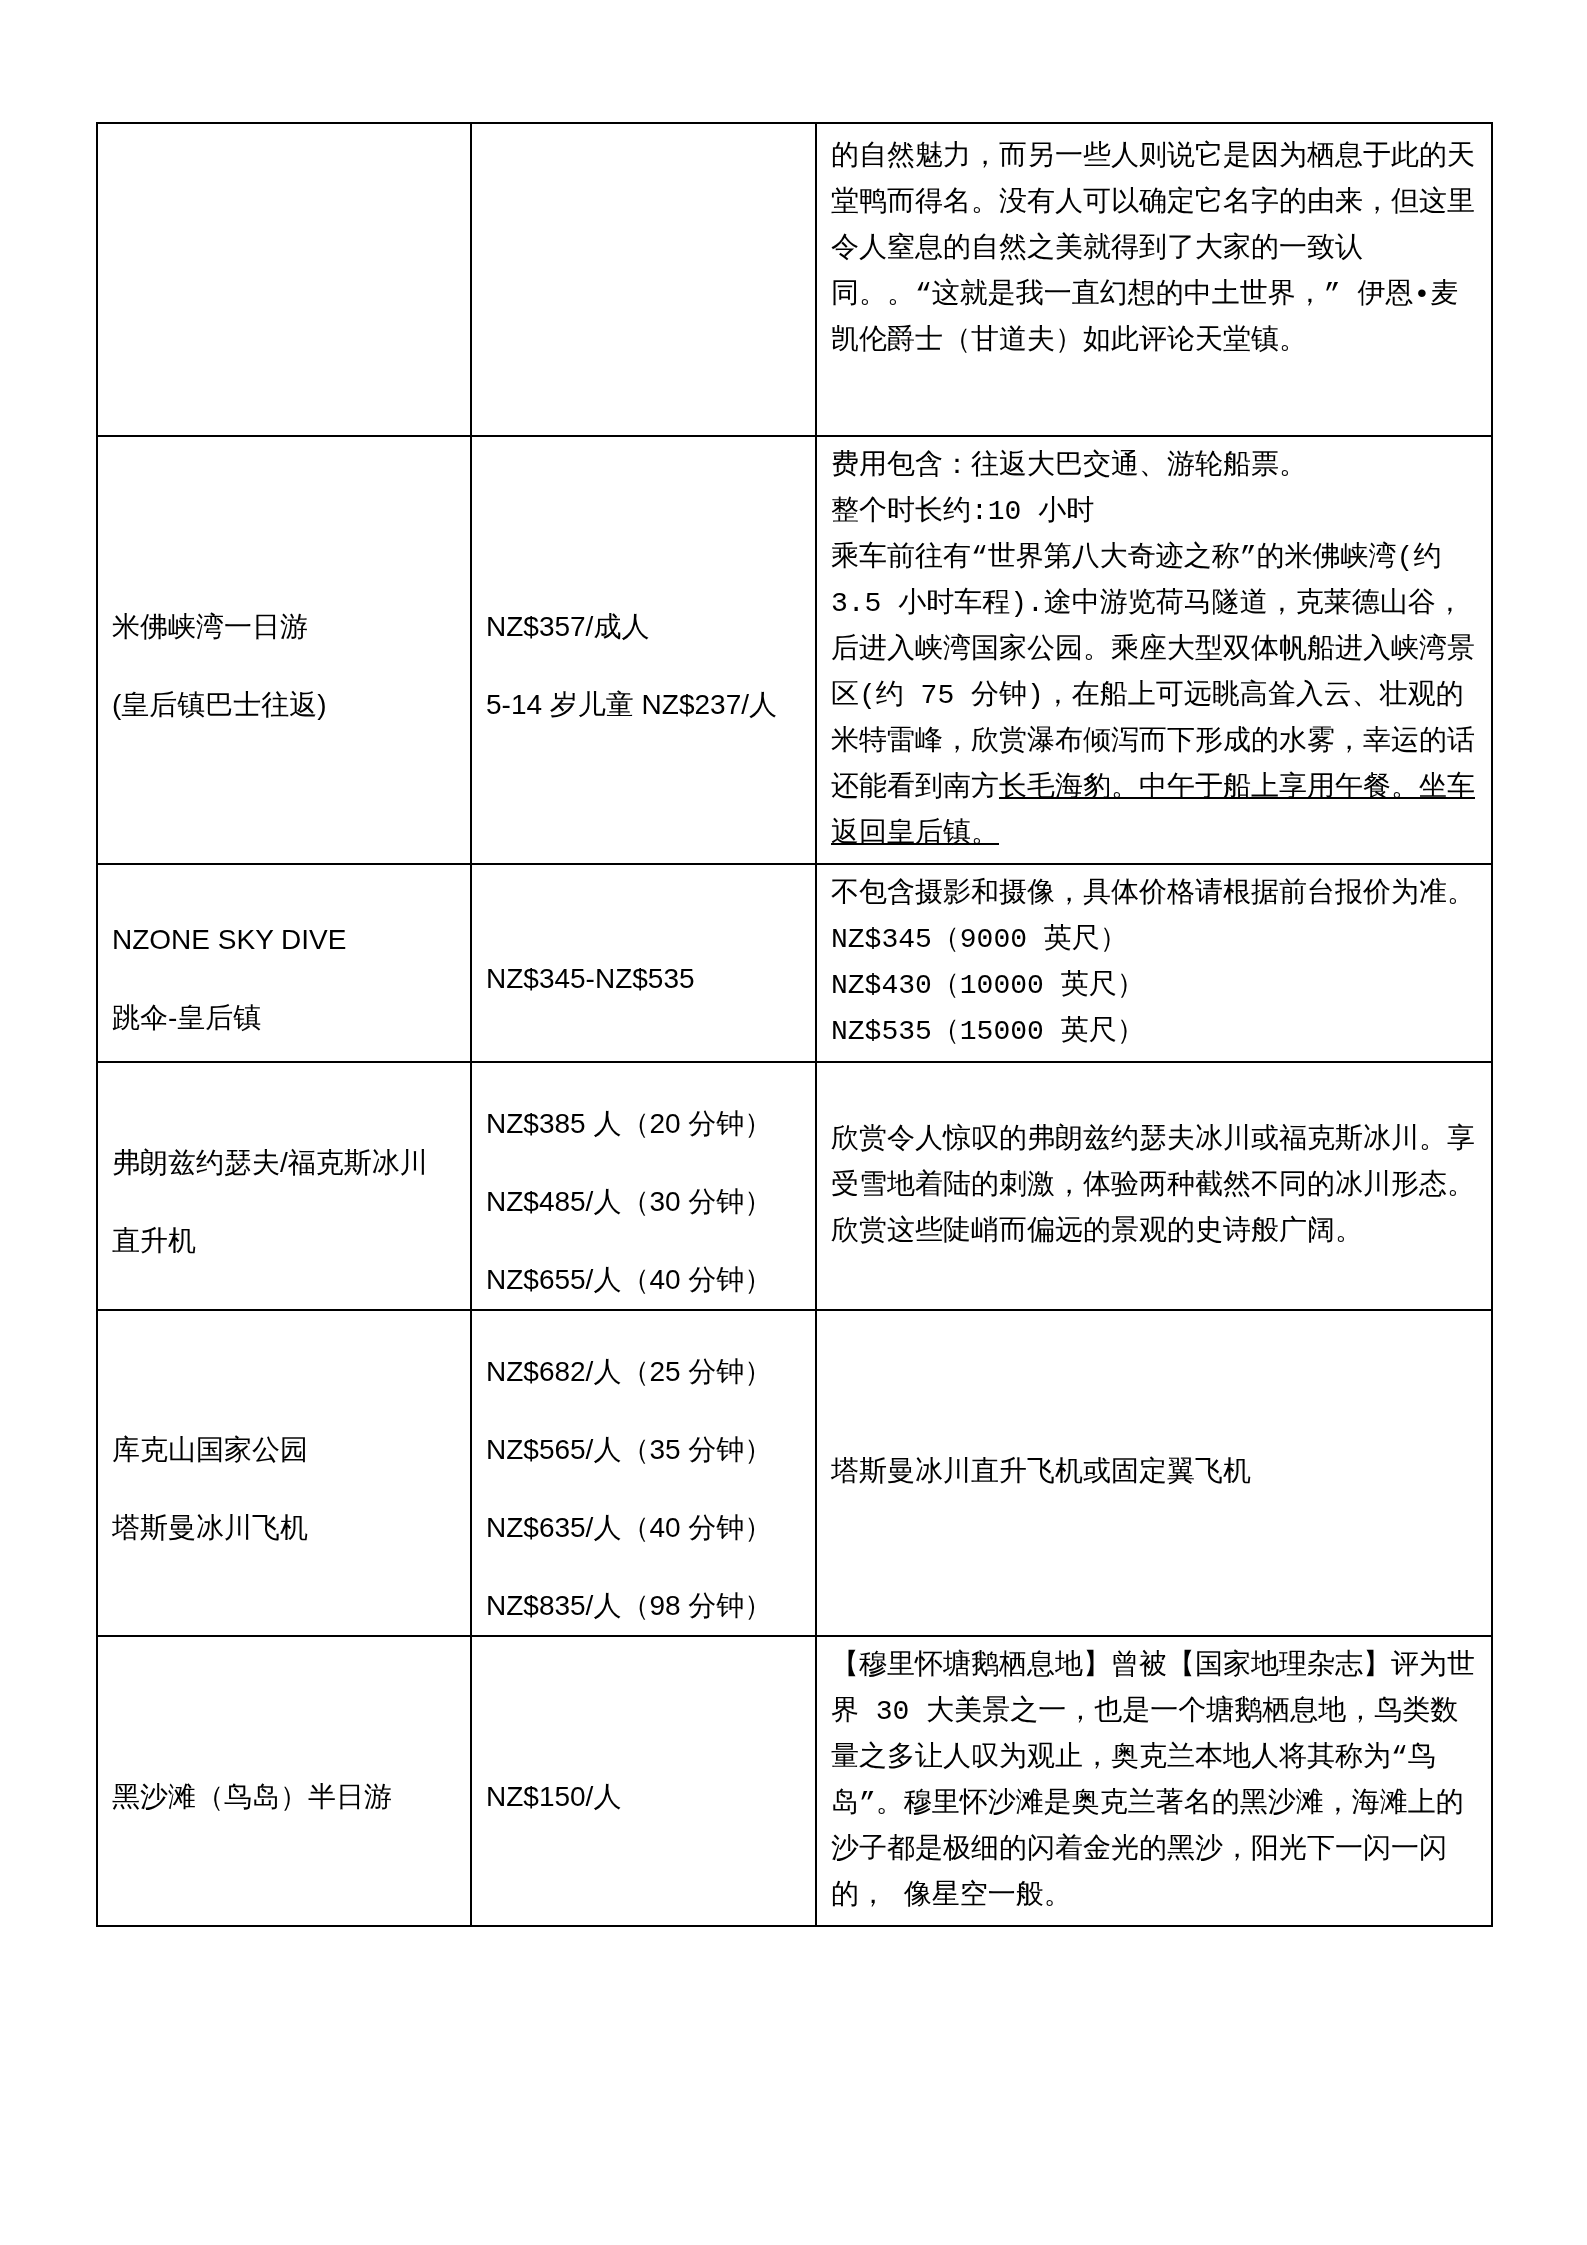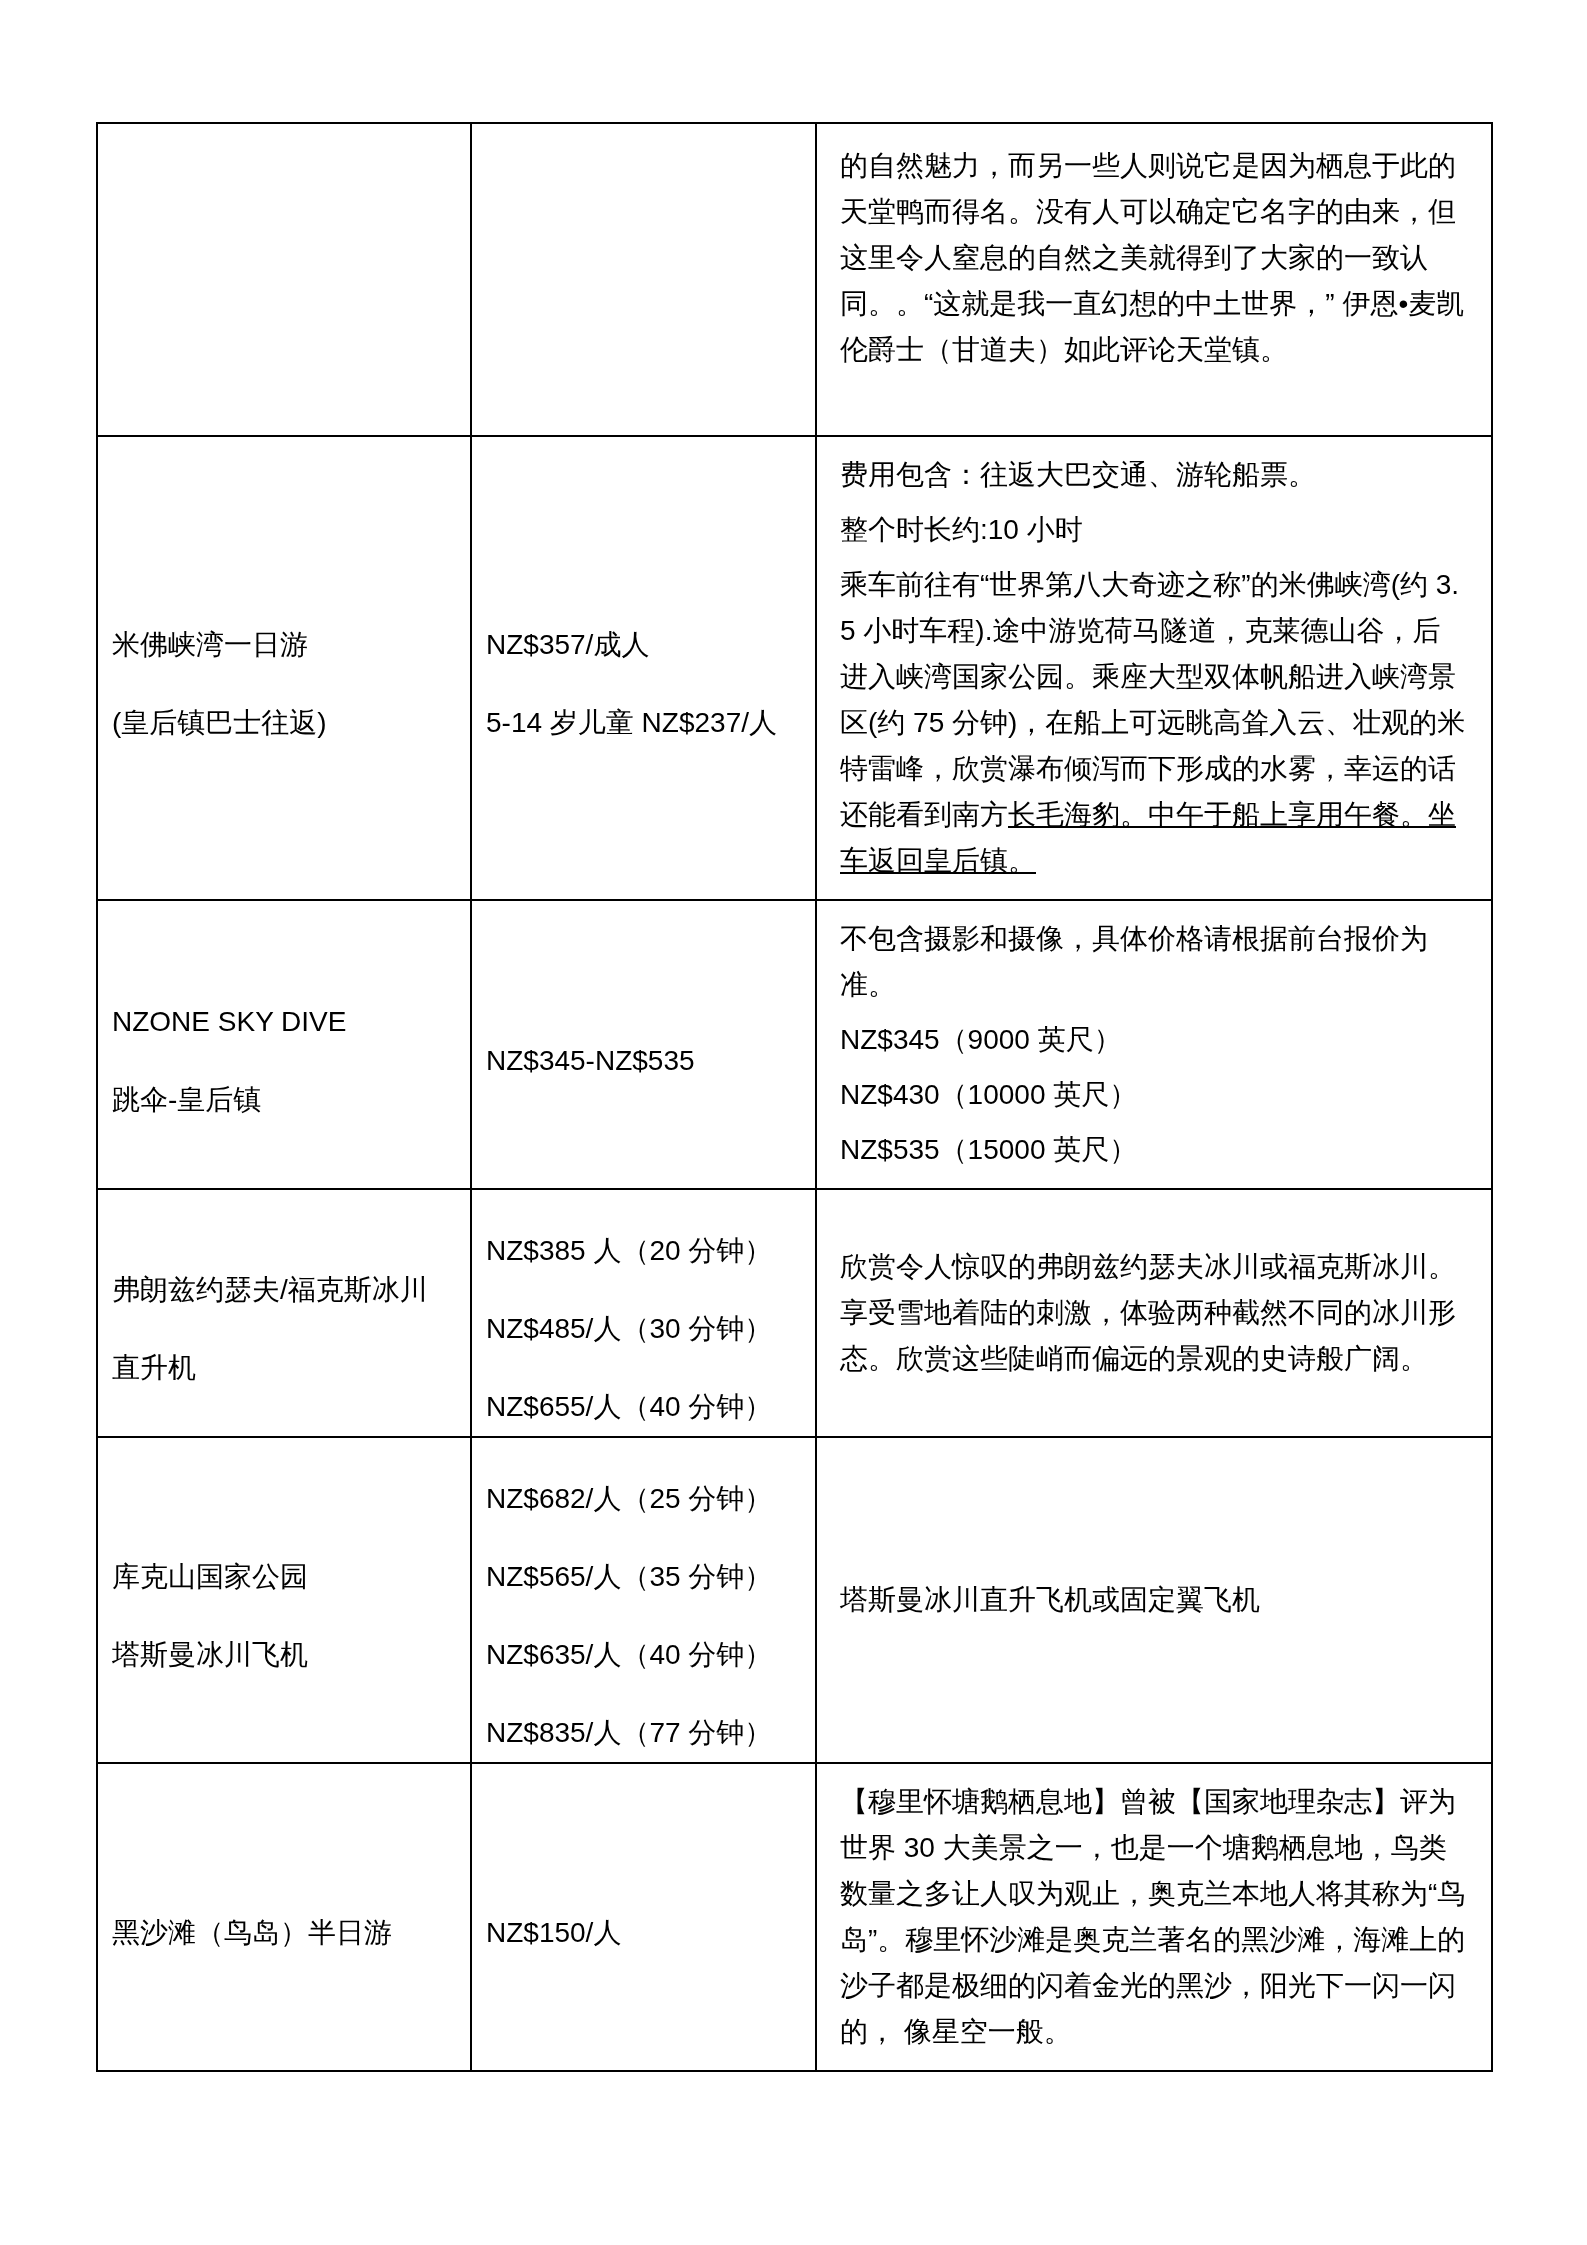--- a/index.html
+++ b/index.html
@@ -25,21 +25,21 @@
   .doc-table td {
     border: 2px solid #000000;
     vertical-align: middle;
     font-size: 28px;
     line-height: 46px;
     padding: 6px 14px;
     overflow: hidden;
     word-break: break-all;
   }
   .doc-table .line { white-space: nowrap; margin-top: 32px; }
-  .doc-table p { margin: 9px; }
+  .doc-table p { margin: 0; font-family: Liberation Mono, monospace; }
   .u { text-decoration: underline; }
   .row-paradise td { height: 295px; }
   .row-paradise .desc-cell { vertical-align: top; padding-top: 10px; }
   .footer-cell { height: 92px; line-height: 48px; vertical-align: middle; }
 </style>
 </head>
 <body>
 
 <table class="doc-table">
   <colgroup>
@@ -106,21 +106,21 @@
 
   <tr>
     <td>
       <div class="line">库克山国家公园</div>
       <div class="line">塔斯曼冰川飞机</div>
     </td>
     <td>
       <div class="line">NZ$682/人（25 分钟）</div>
       <div class="line">NZ$565/人（35 分钟）</div>
       <div class="line">NZ$635/人（40 分钟）</div>
-      <div class="line">NZ$835/人（77 分钟）</div>
+      <div class="line">NZ$835/人（98 分钟）</div>
     </td>
     <td class="desc-cell">
       <p>塔斯曼冰川直升飞机或固定翼飞机</p>
     </td>
   </tr>
 
   <tr>
     <td>
       <div class="line">黑沙滩（鸟岛）半日游</div>
     </td>

